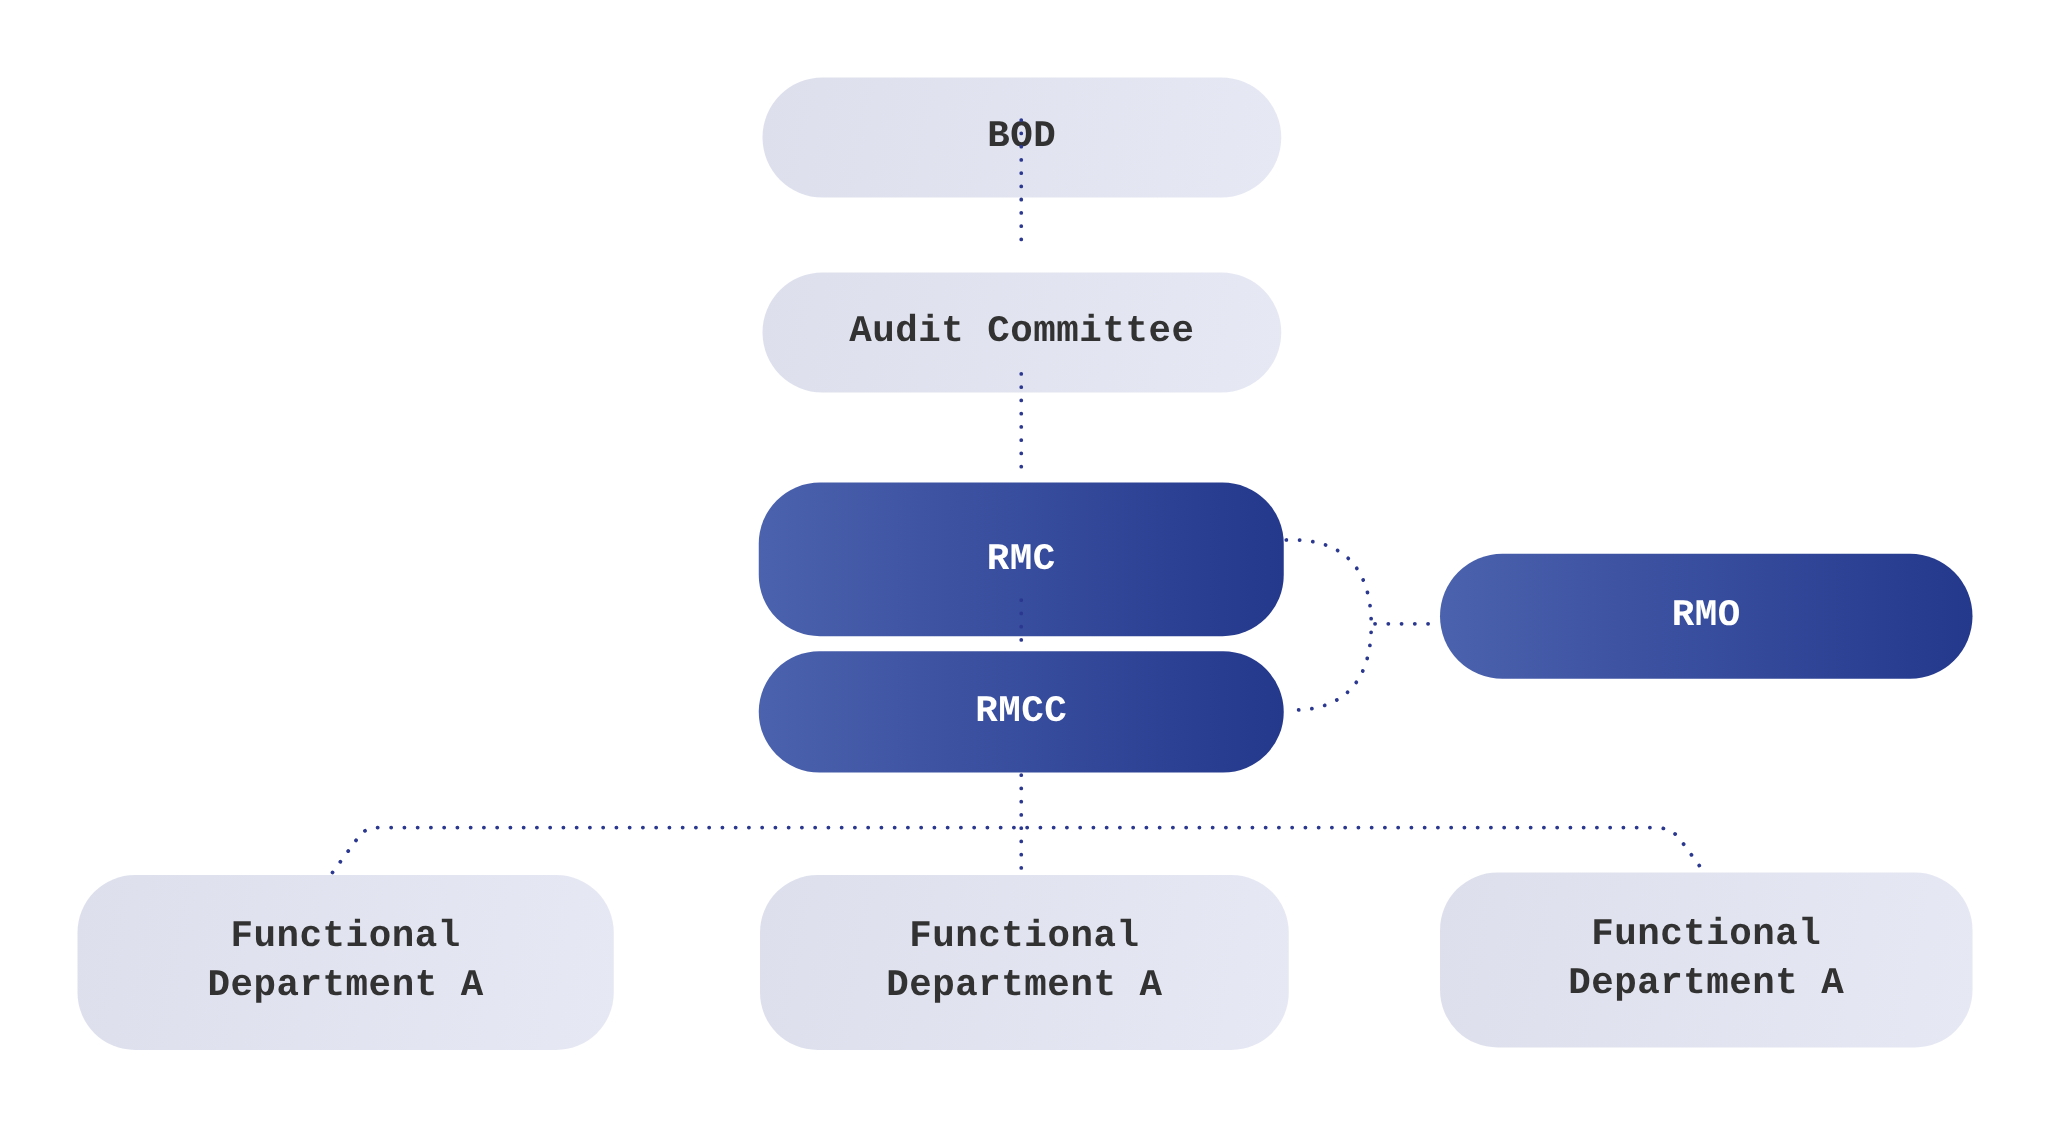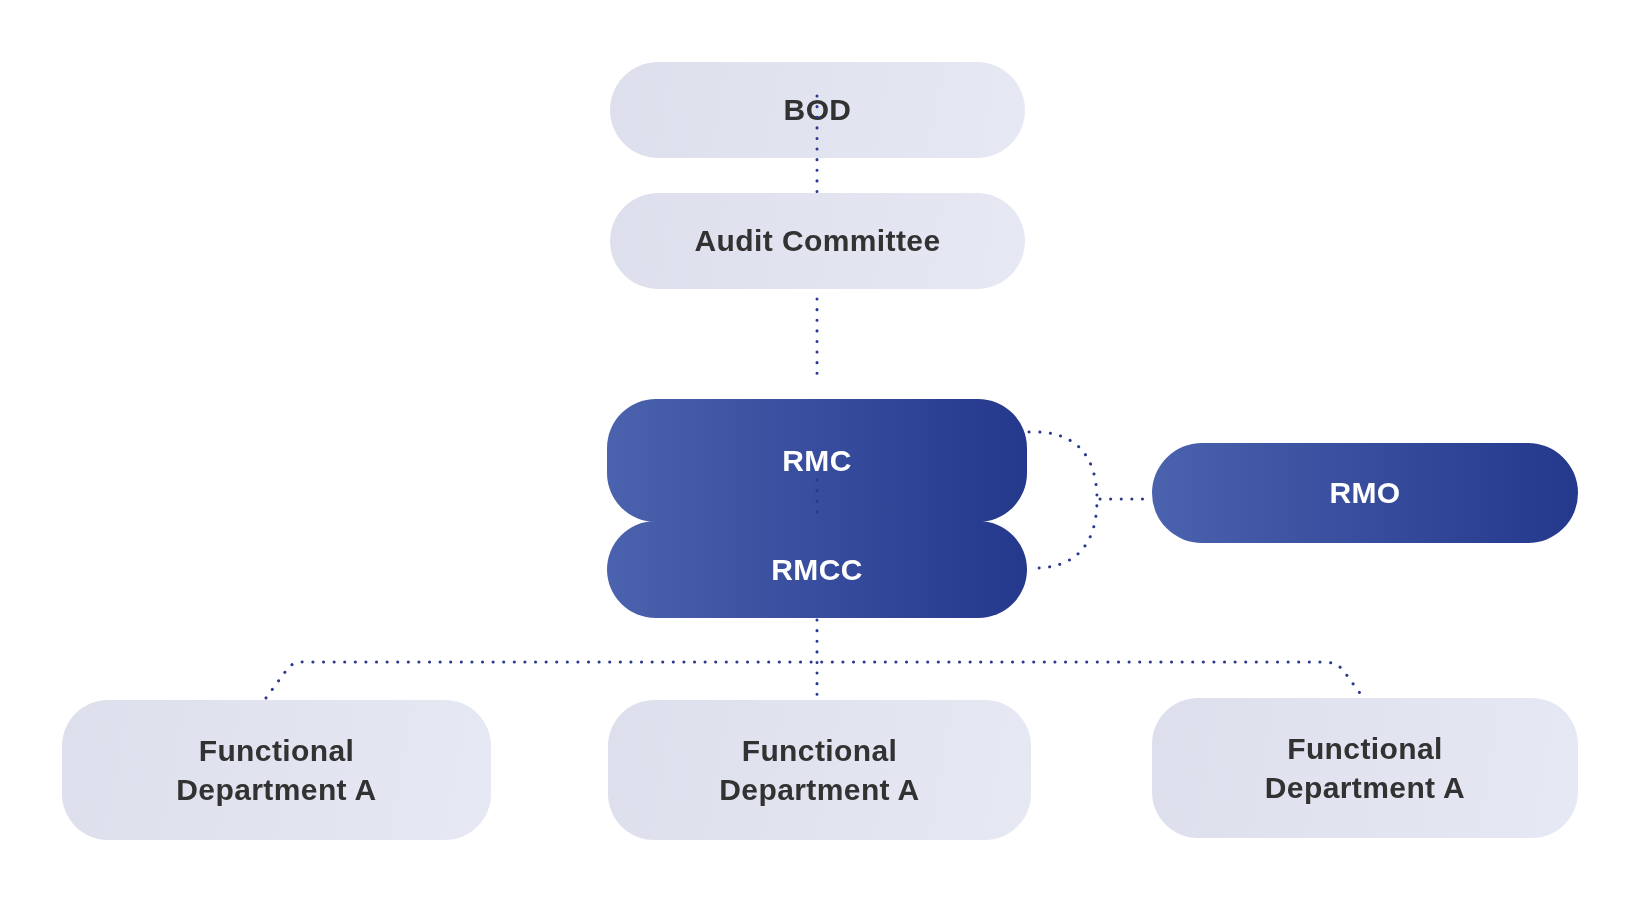--- a/index.html
+++ b/index.html
@@ -6,21 +6,21 @@
     margin: 0;
     padding: 0;
     background: #ffffff;
   }
   #stage {
     position: relative;
     width: 1638px;
     height: 900px;
     background: #ffffff;
     overflow: hidden;
-    font-family: Liberation Sans, sans-serif;
+    font-family: Liberation Mono, monospace;
     border-radius: 29px;
   }
   .node {
     position: absolute;
     display: flex;
     align-items: center;
     justify-content: center;
     text-align: center;
     font-weight: bold;
     font-size: 30px;
@@ -32,22 +32,22 @@
     color: #323232;
   }
   .node.dark {
     background: linear-gradient(90deg, #4b62ae 0%, #24388c 100%);
     color: #ffffff;
   }
   .dept-label span { display: block; line-height: 39px; }
 
   
   #node-bod   { left: 610px;  top: 62px;  width: 415px; height: 96px;  border-radius: 48px; }
-  #node-audit { left: 610px;  top: 193px; width: 415px; height: 96px;  border-radius: 48px; }
-  #node-rmc   { left: 607px;  top: 399px; width: 420px; height: 123px;  border-radius: 49px; }
+  #node-audit { left: 610px;  top: 218px; width: 415px; height: 96px;  border-radius: 48px; }
+  #node-rmc   { left: 607px;  top: 386px; width: 420px; height: 123px;  border-radius: 49px; }
   #node-rmcc  { left: 607px;  top: 521px; width: 420px; height: 97px;  border-radius: 49px; align-items: center; }
   #node-rmo   { left: 1152px; top: 443px; width: 426px; height: 100px; border-radius: 50px; text-align: right; }
   #node-dept1 { left: 62px;   top: 700px; width: 429px; height: 140px; border-radius: 46px; }
   #node-dept2 { left: 608px;  top: 700px; width: 423px; height: 140px; border-radius: 46px; }
   #node-dept3 { left: 1152px; top: 698px; width: 426px; height: 140px; border-radius: 46px; }
 
   #connector-layer {
     position: absolute;
     left: 0;
     top: 0;

